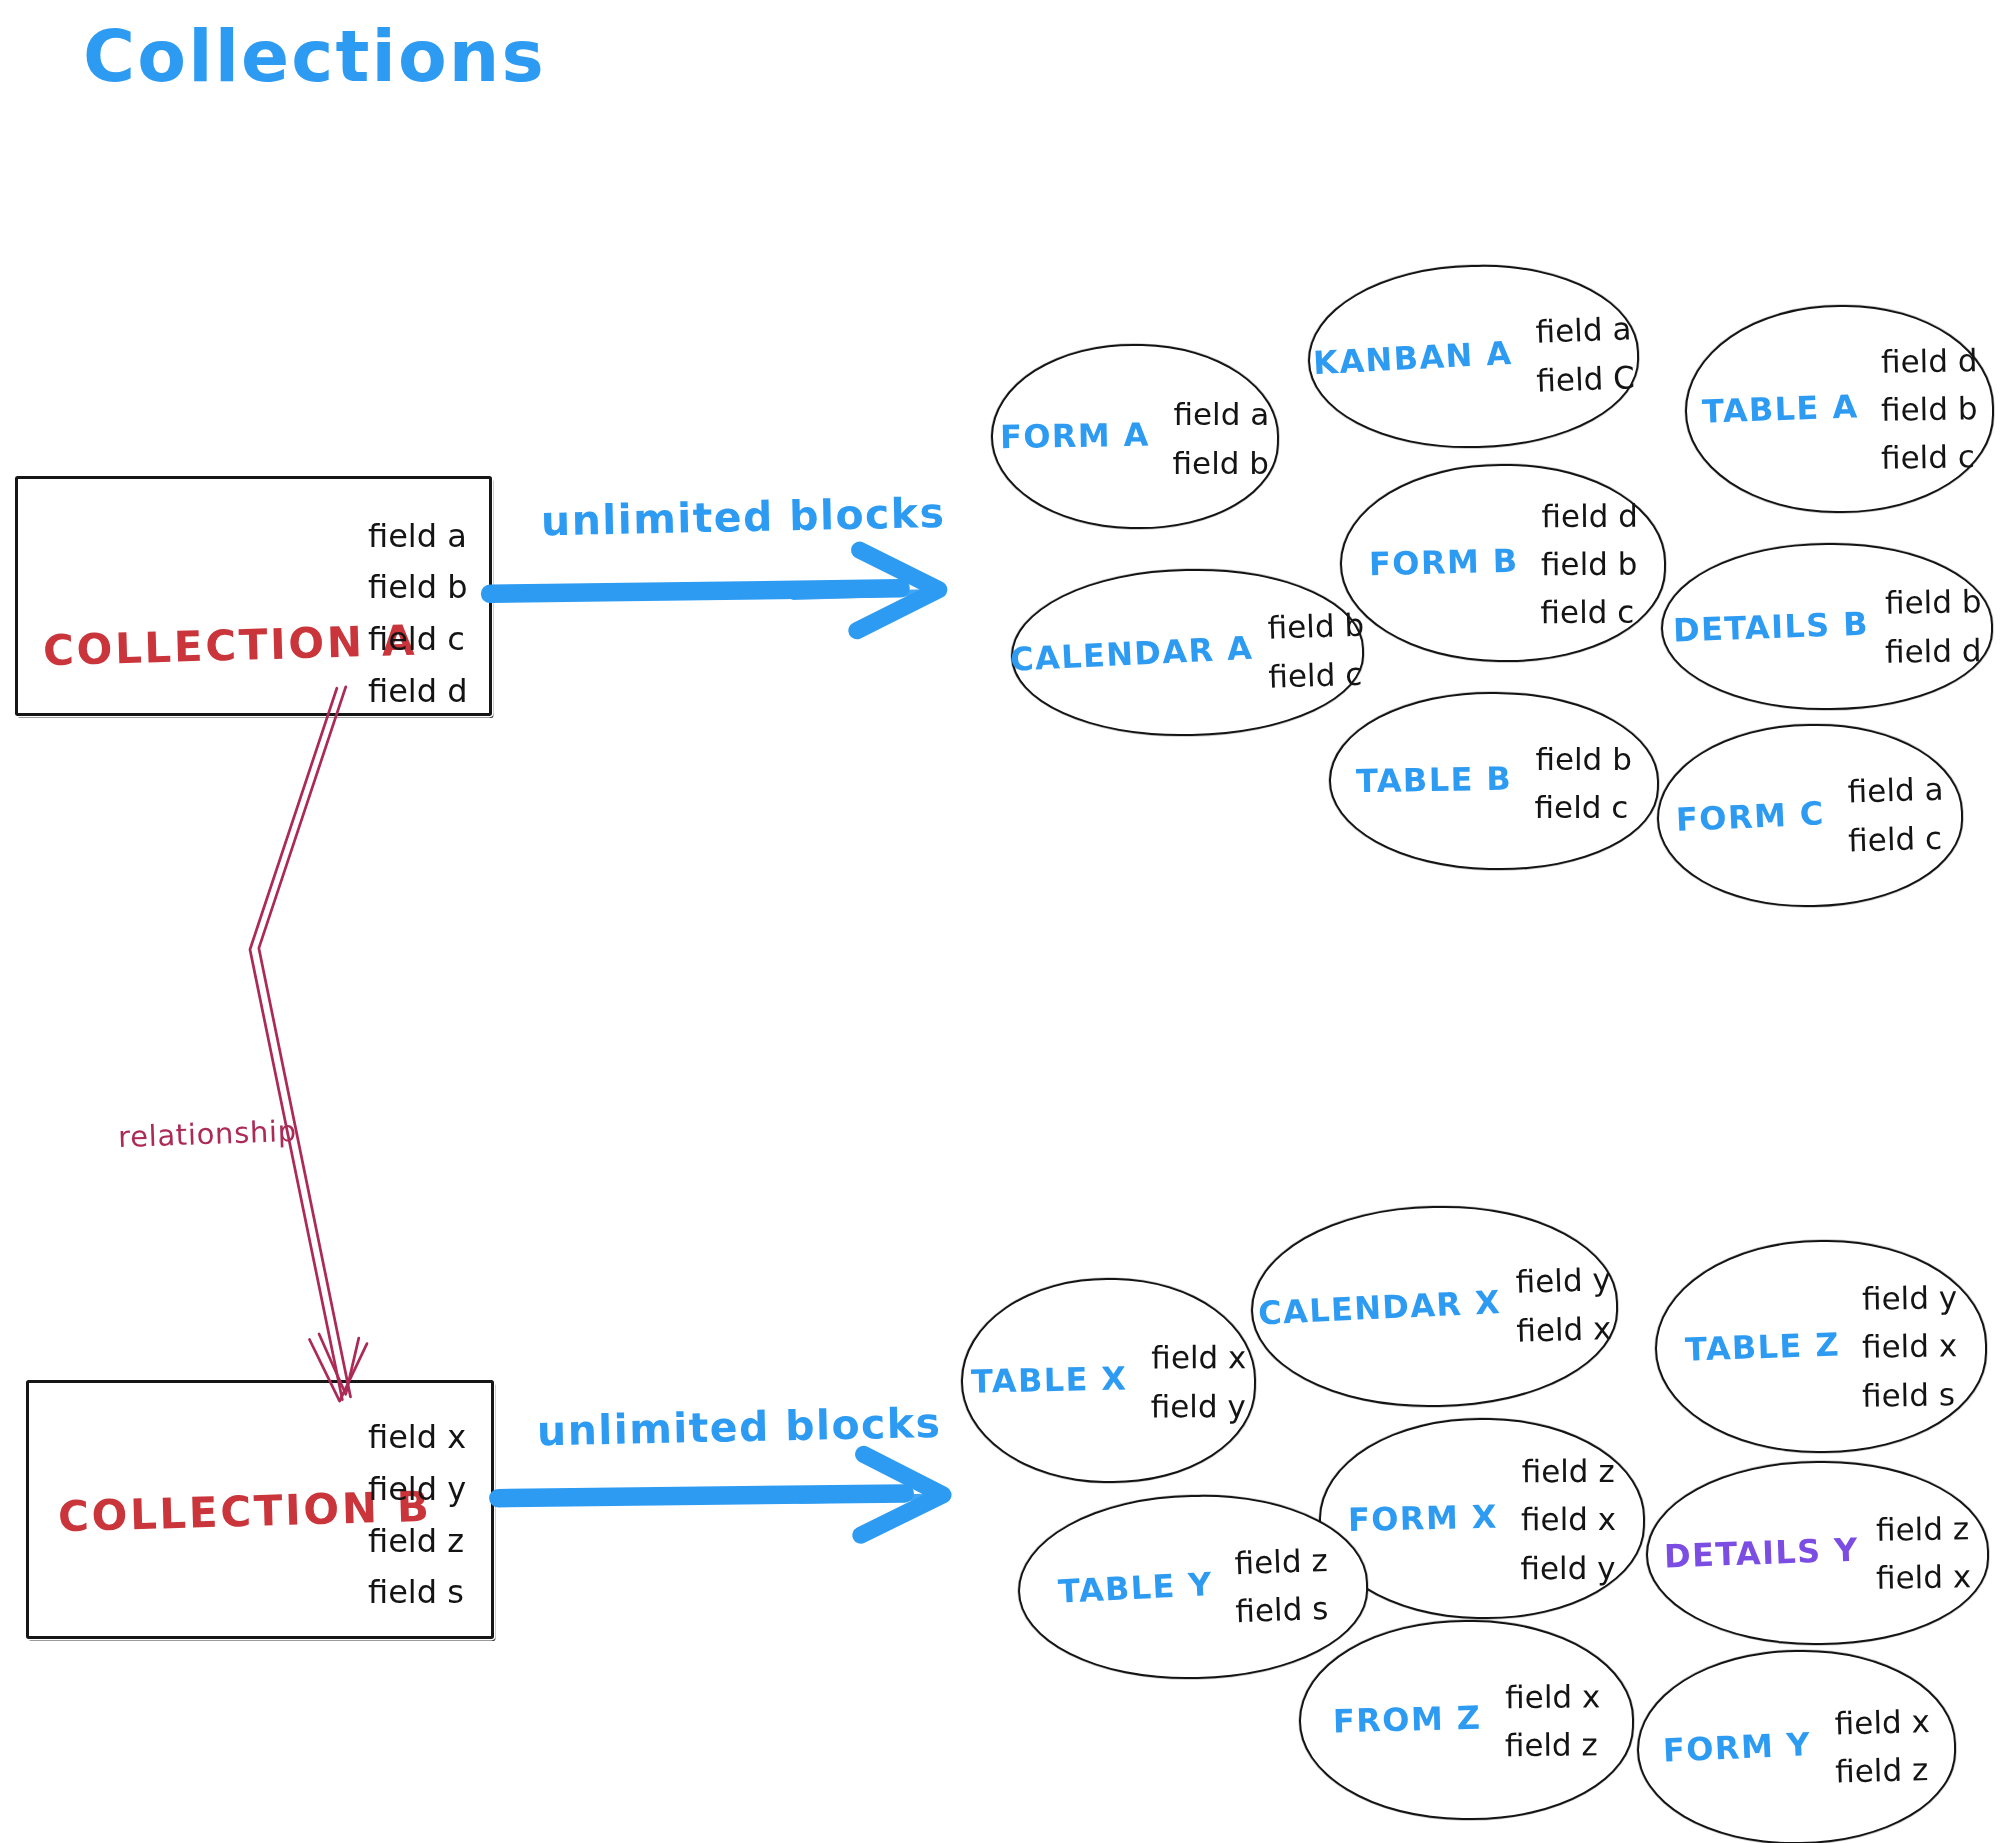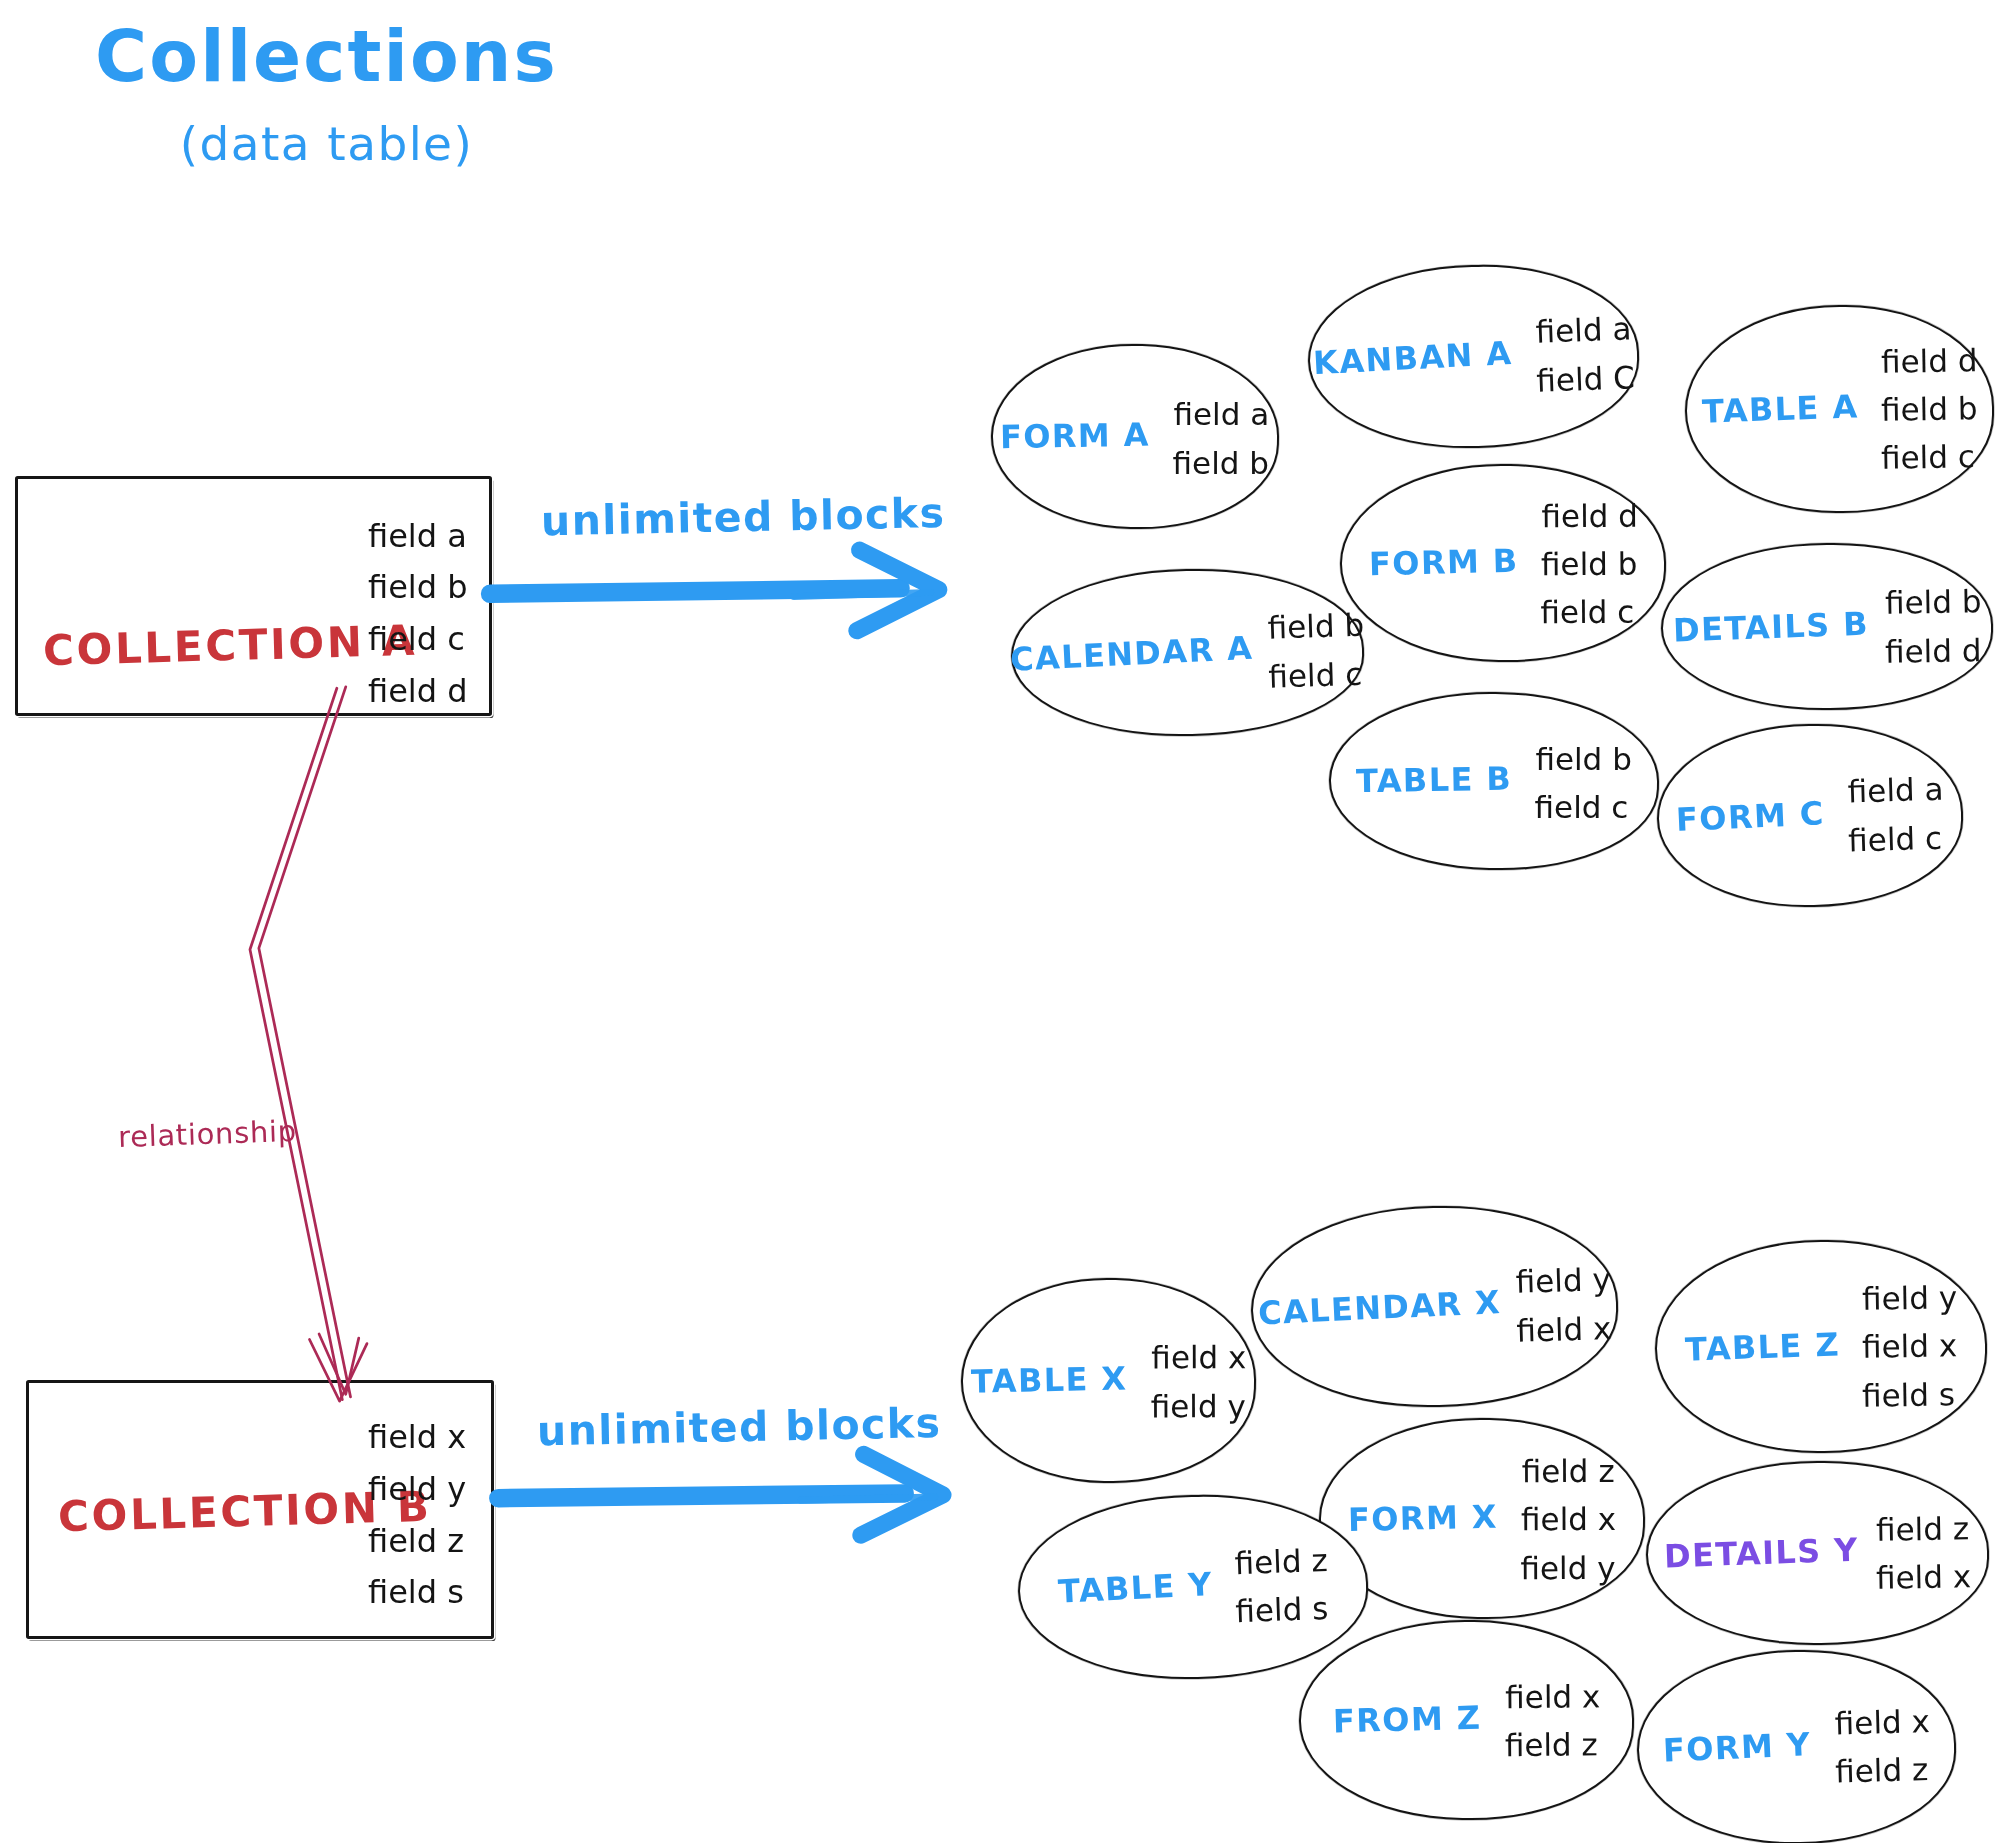--- a/index.html
+++ b/index.html
@@ -87,23 +87,22 @@
     position:absolute;left:0;top:0;width:2005px;height:1843px;
     pointer-events:none;
   }
   .collection-fields-font{font-size:32px;line-height:1.62;}
 </style>
 </head>
 <body>
 
 <div id="canvas">
 
-  <div class="col-title" style="left:80px;top:15px;width:493px;">
+  <div class="col-title" style="left:68px;top:15px;width:493px;">
     <div class="main">Collections</div>
-    <div class="sub">(data table)</div>
   </div>
   <div class="col-title" style="left:1266px;top:12.3px;width:479px;">
   </div>
 
   <div class="collection-box" style="left:15px;top:476px;width:471px;height:234px;">
     <div class="collection-name" style="left:25px;top:142px;font-size:42px;">COLLECTION A</div>
     <div class="box-fields collection-fields-font" style="left:350px;top:31.5px;">
       <span>field a</span>
       <span>field b</span>
       <span>field c</span>

